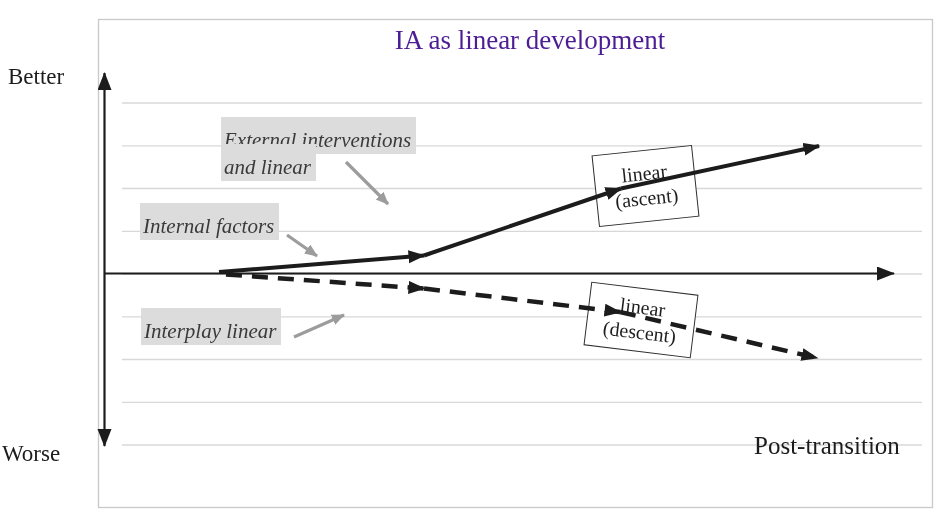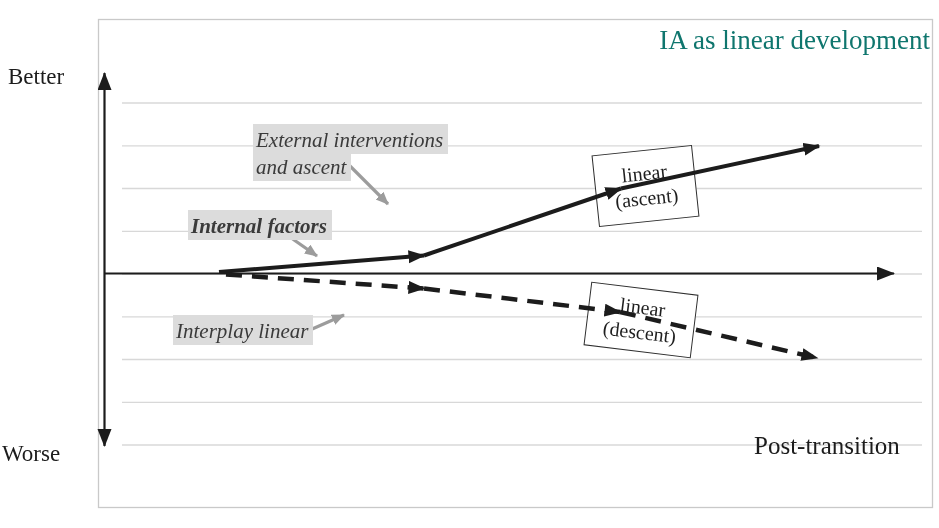--- a/index.html
+++ b/index.html
@@ -1,25 +1,25 @@
 <!DOCTYPE html>
 <html><head>
 <meta charset="utf-8">
 <style>
   * { margin: 0; padding: 0; box-sizing: border-box; }
   html, body { width: 939px; height: 528px; background: #ffffff; overflow: hidden; }
   body { font-family: "Liberation Serif", "DejaVu Serif", serif; color: #1c1c1c; }
   .canvas { position: relative; width: 939px; height: 528px; background: #ffffff; }
   svg.layer { position: absolute; left: 0; top: 0; width: 939px; height: 528px; }
   .txt { position: absolute; white-space: nowrap; }
-  .title { font-size: 27px; text-align: right; color: #0f766e; }
+  .title { font-size: 27px; text-align: center; color: #4c1d95; }
   .axis-end-label { font-size: 23px; color: #1c1c1c; }
   .phase-label { font-size: 25px; color: #1c1c1c; }
   .factor { font-size: 21px; font-style: italic; color: #3a3a3a; line-height: 27px; }
-  .factor .hl { background: #dcdcdc; padding: 4px 5px 2px 3px; margin-left: 32px; }
+  .factor .hl { background: #dcdcdc; padding: 11px 5px 2px 3px; }
   .traj-box {
     position: absolute; background: #ffffff; border: 1.4px solid #2e2e2e;
     display: flex; flex-direction: column; align-items: center; justify-content: center;
     font-size: 20px; line-height: 25px; color: #1f1f1f; text-align: center;
   }
   .box-ascent { left: 595px; top: 150px; width: 101px; height: 72px; transform: rotate(-6deg); }
   .box-descent { left: 587px; top: 288px; width: 108px; height: 64px; transform: rotate(7deg); }
 </style>
 </head>
 <body>
@@ -95,24 +95,24 @@
 
   <div class="txt title" style="left:130px; top:25px; width:800px;">IA as linear development</div>
 
   <div class="txt axis-end-label" style="left:8px; top:64px;text-align:center;">Better</div>
   <div class="txt axis-end-label" style="left:2px; top:441px;">Worse</div>
 
   <div class="txt phase-label" style="left:754px; top:432px;">Post-transition</div>
 
   <div class="txt factor" style="left:221px; top:127px;">
     <span class="hl">External interventions</span><br>
-    <span class="hl">and ascent</span>
+    <span class="hl">and linear</span>
   </div>
 
-  <div class="txt factor" style="left:156px; top:213px;font-weight:bold;">
+  <div class="txt factor" style="left:140px; top:213px;">
     <span class="hl">Internal factors</span>
   </div>
 
   <div class="txt factor" style="left:141px; top:318px;">
     <span class="hl">Interplay linear</span>
   </div>
 
 </div>
 
 </body></html>

